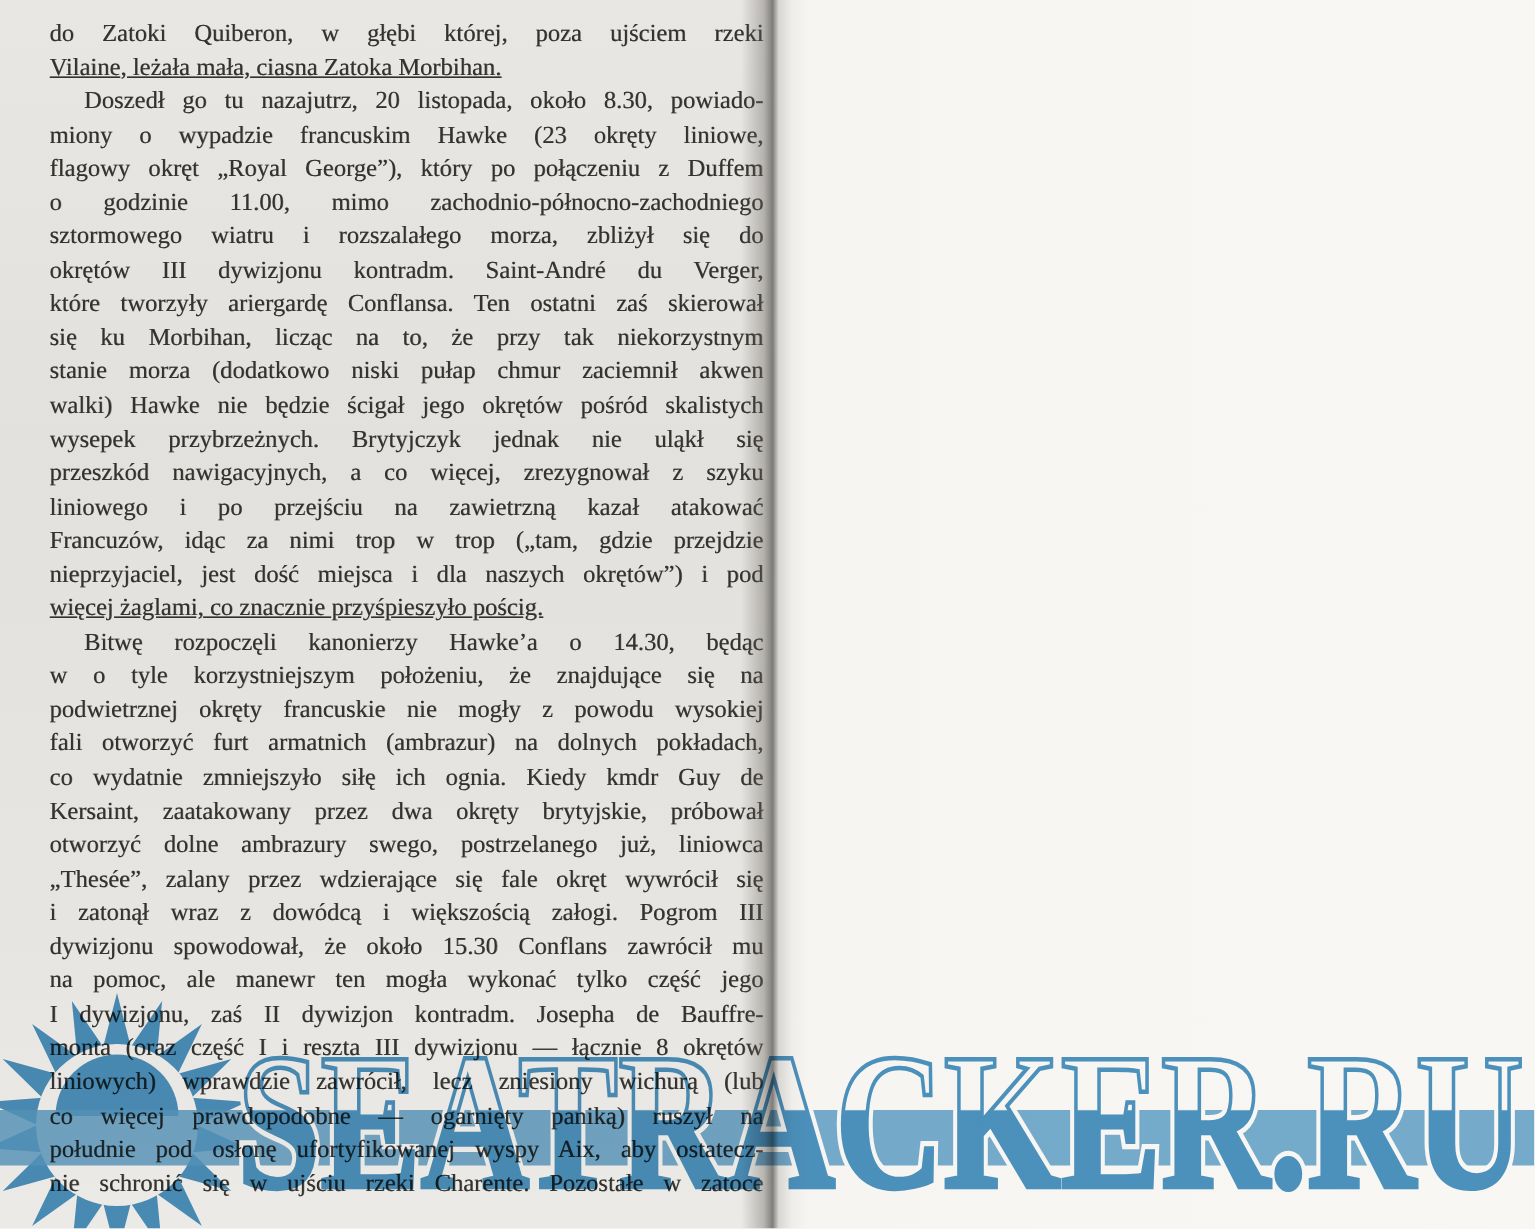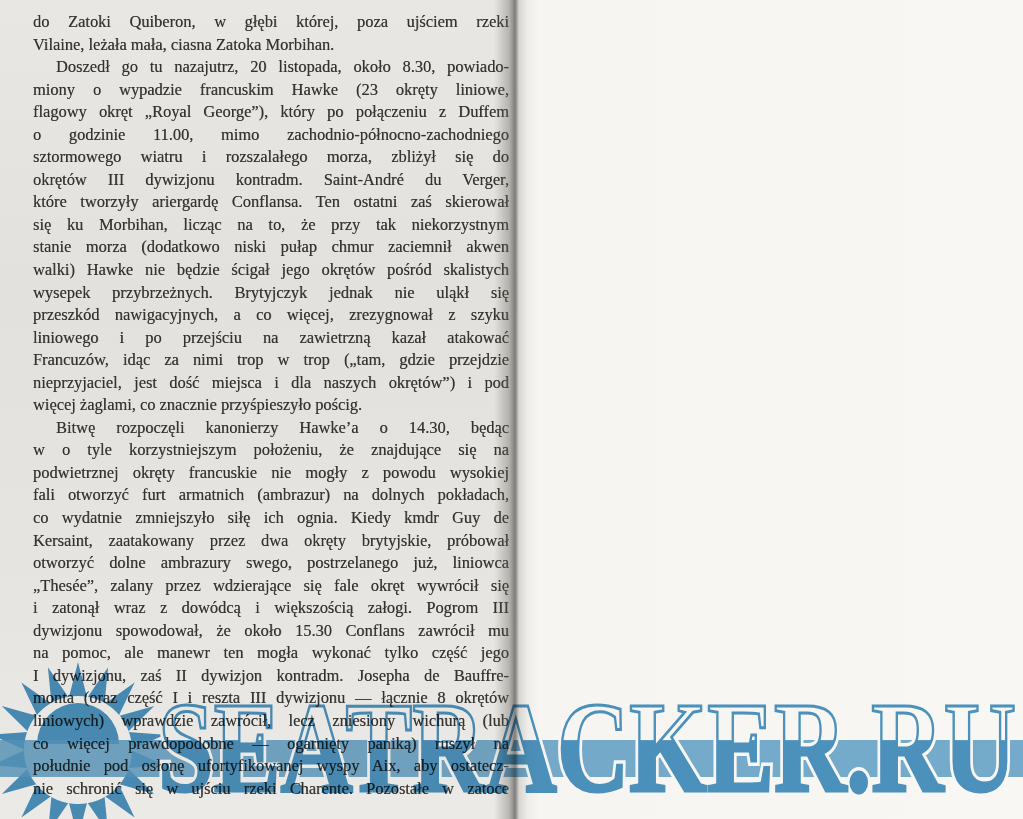--- a/index.html
+++ b/index.html
@@ -29,21 +29,21 @@
   }
   .col{
     position:absolute;top:11px;width:476px;
     font-size:16.4px;line-height:22.55px;
   }
   .col.left-col{left:33px;color:#34322e;text-shadow:0.35px 0 0 rgba(52,50,46,0.55);}
   .line{
     height:22.55px;overflow:hidden;white-space:normal;
     text-align:justify;text-align-last:justify;
   }
-  .line.end{text-align-last:left;}
+  .line.end{text-align-last:left;text-decoration:underline;}
   .line.indent{text-indent:23px;}
   .watermark{
     position:absolute;left:0;top:0;width:1023px;height:732px;
     mix-blend-mode:multiply;pointer-events:none;
   }
   .watermark svg{display:block;}
 </style>
 </head>
 <body>
 

